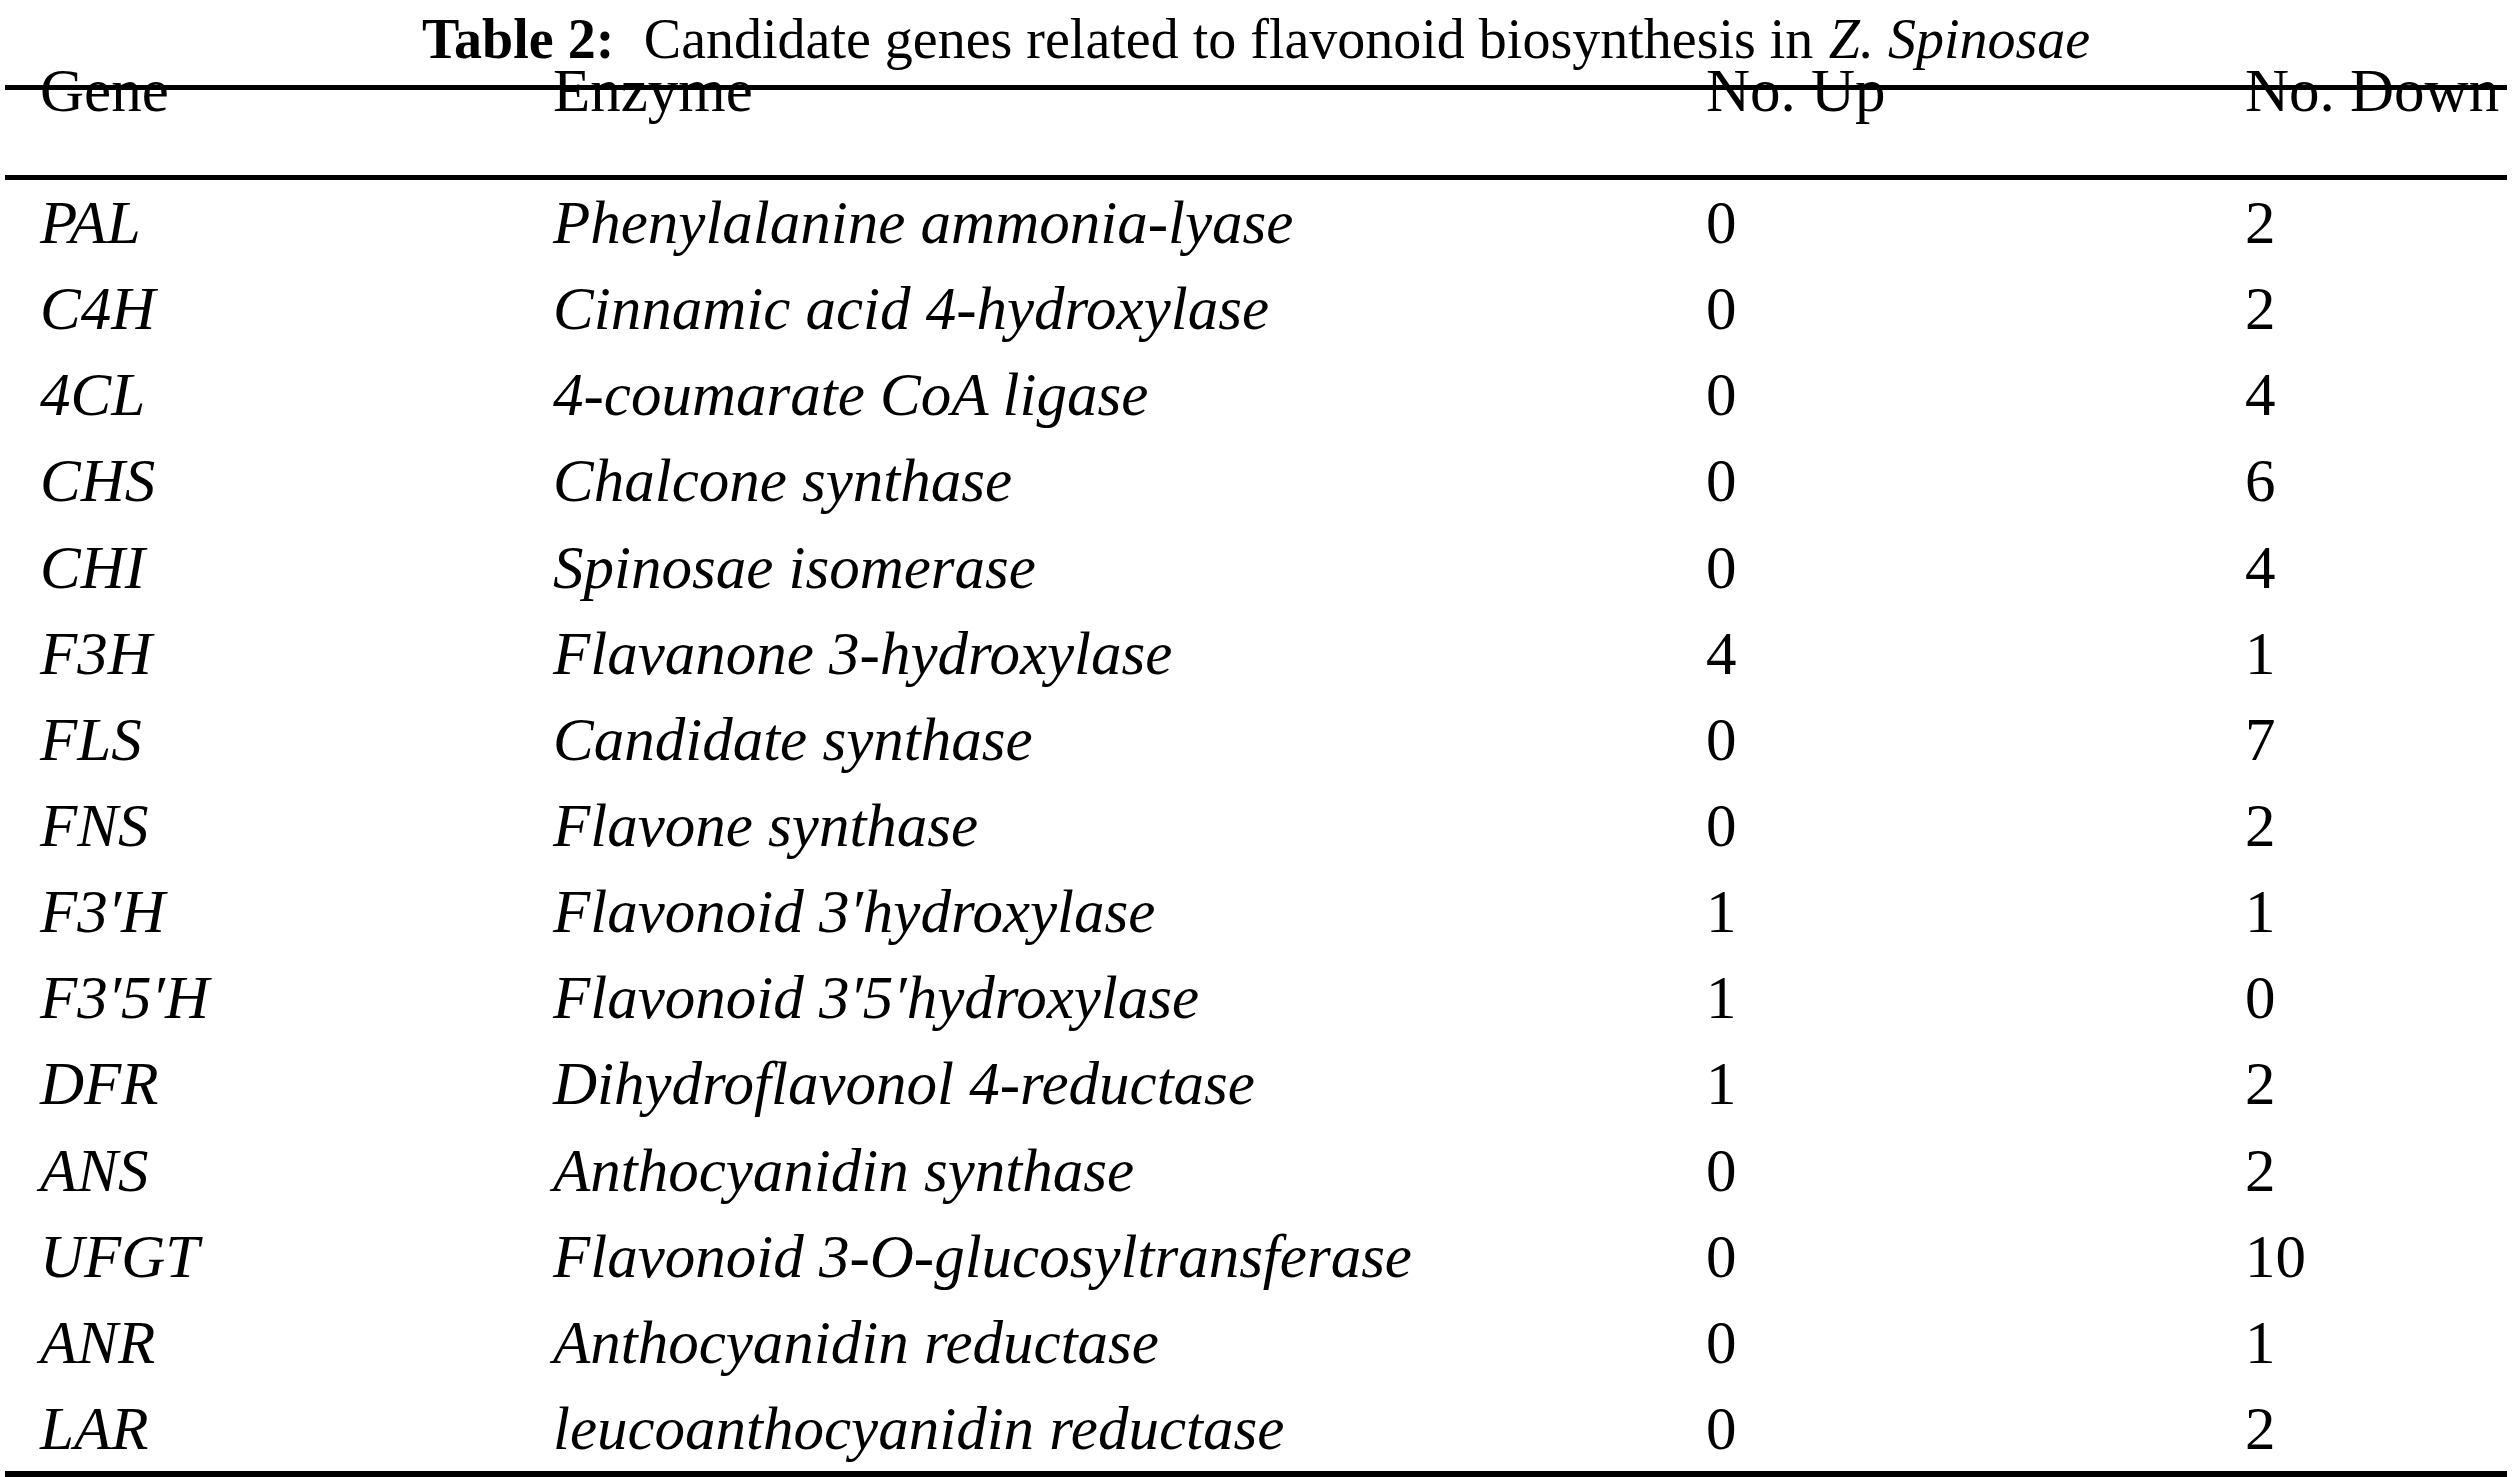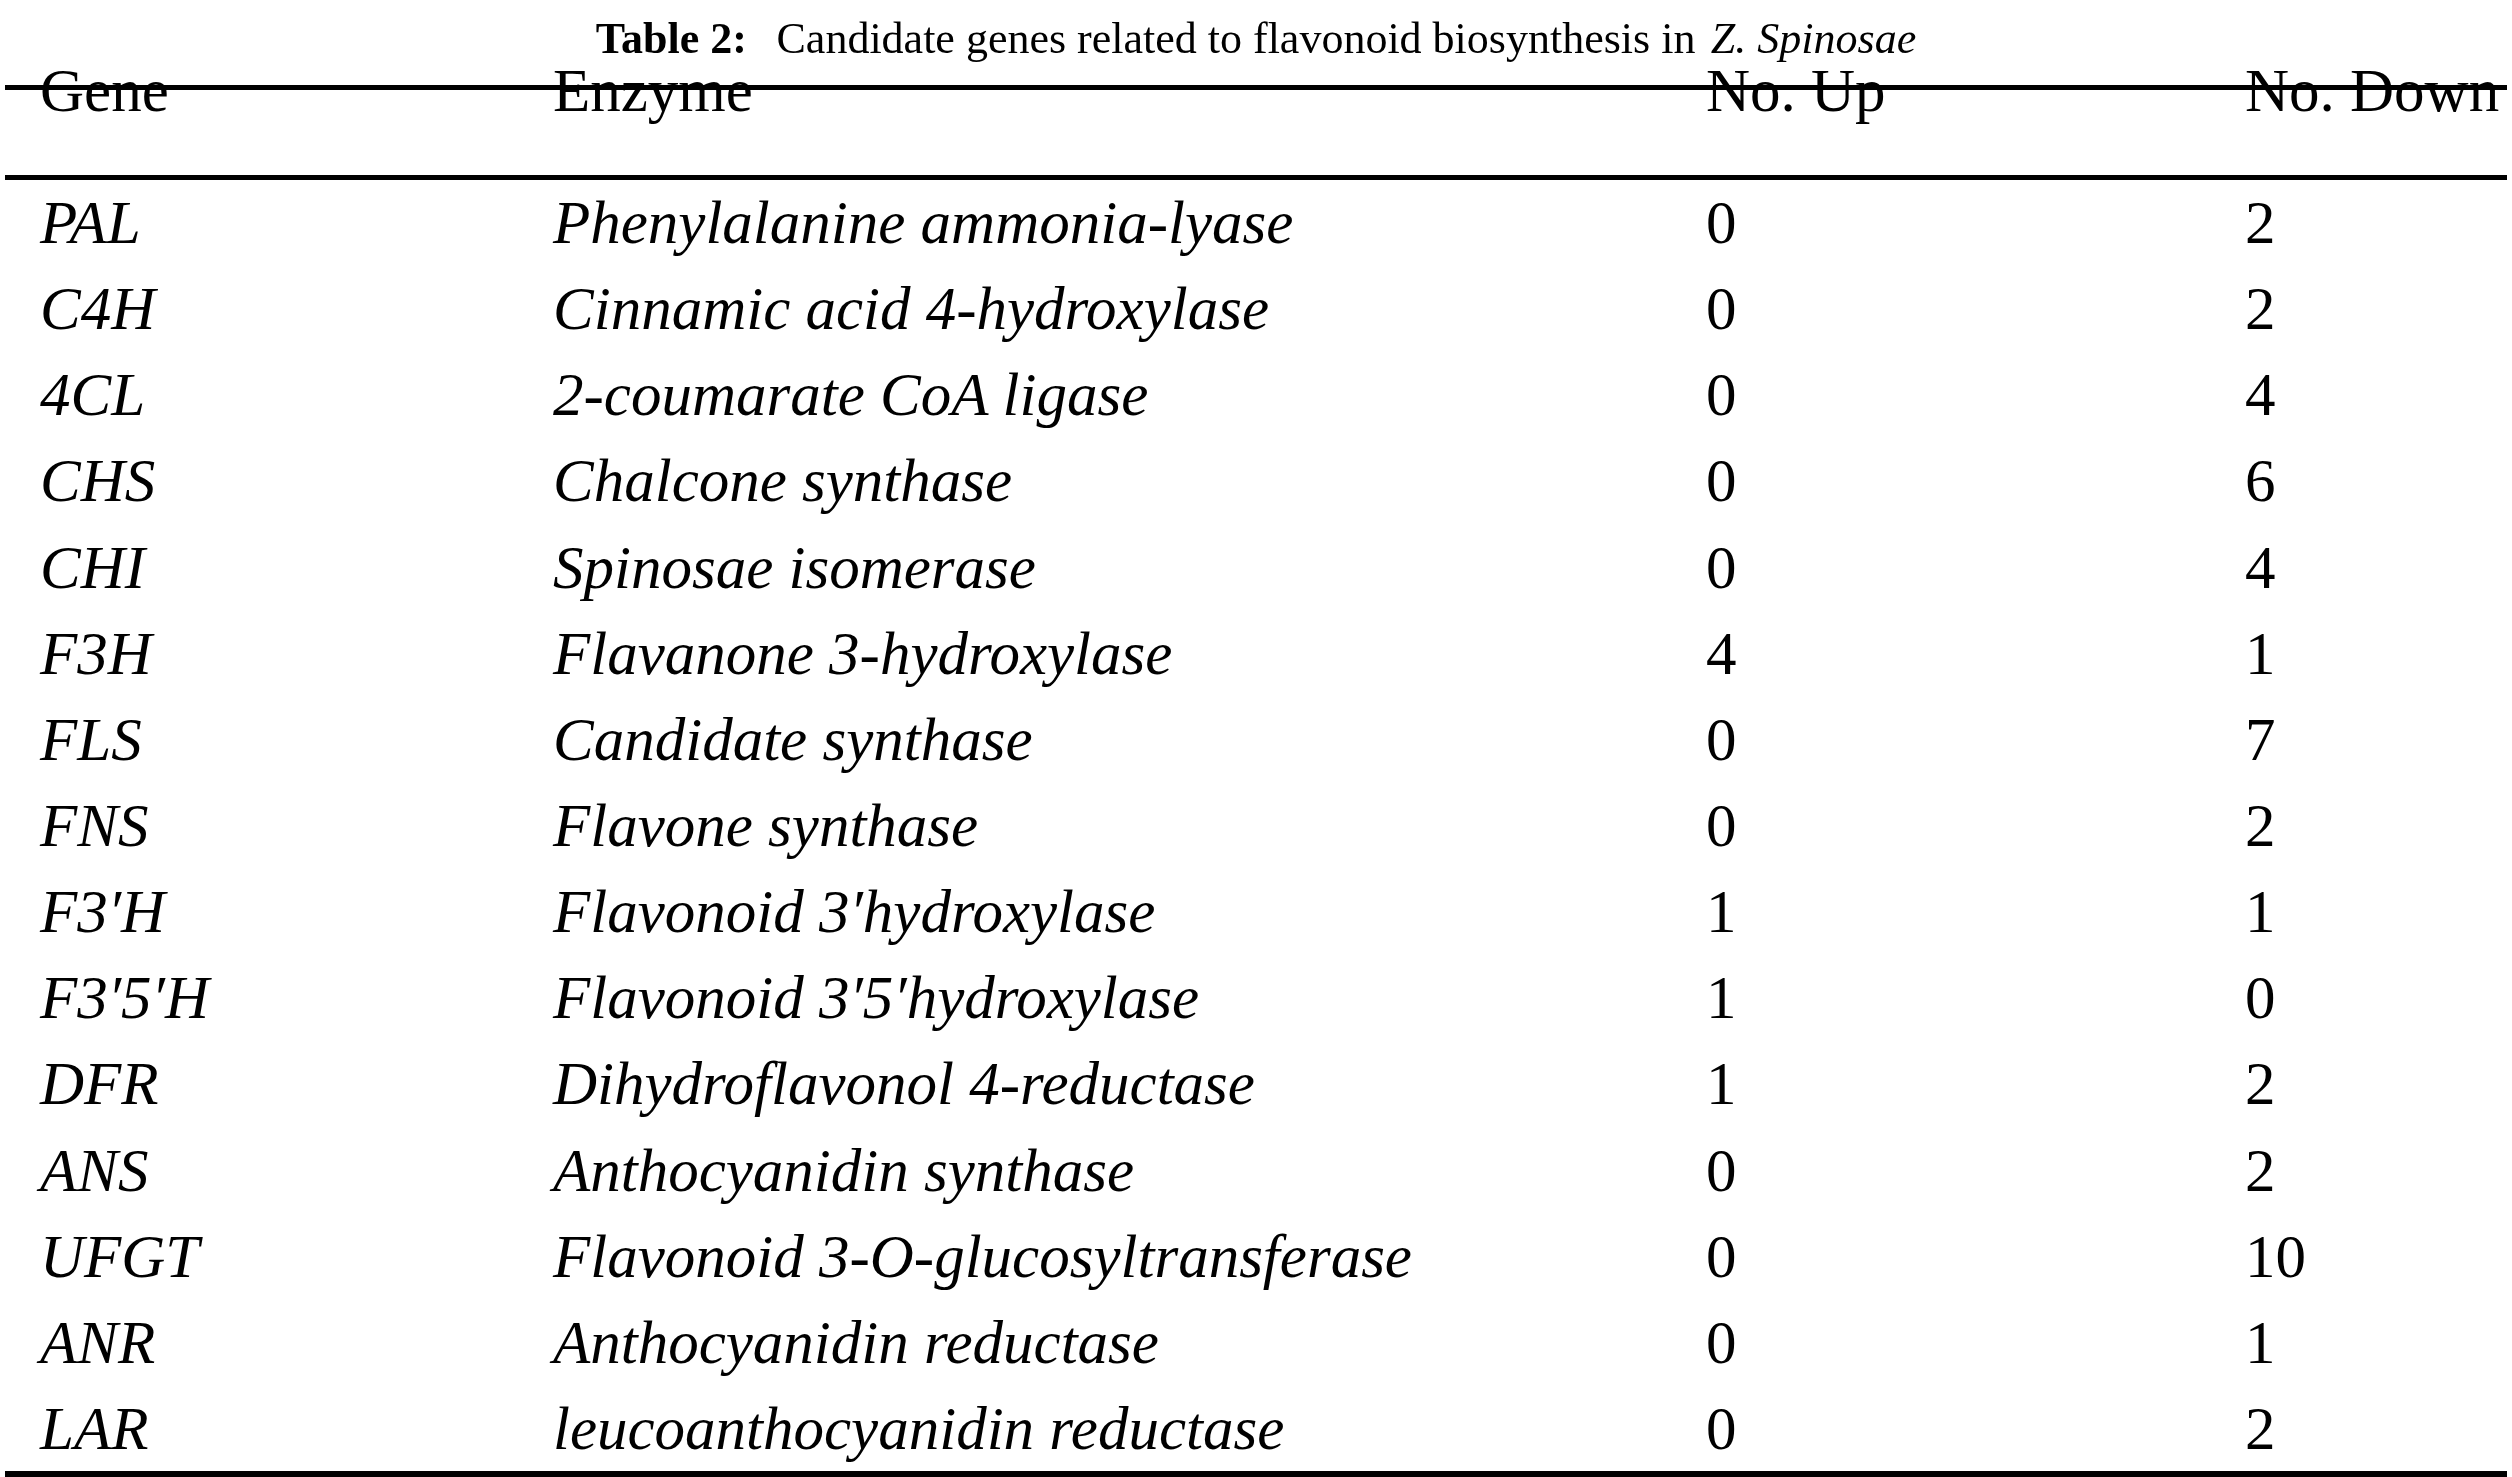--- a/index.html
+++ b/index.html
@@ -15,21 +15,21 @@
     color: #000000;
     font-family: "Liberation Serif", "DejaVu Serif", serif;
     overflow: hidden;
   }
   .caption {
     position: absolute;
     top: 0;
     left: 0;
     width: 2512px;
     text-align: center;
-    font-size: 44px;
+    font-size: 56px;
     line-height: 78px;
     white-space: nowrap;
   }
   .caption-label {
     font-weight: bold;
     margin-right: 29.5px;
   }
   .caption-text {
     margin-right: 15.4px;
   }
@@ -110,21 +110,21 @@
       <span class="cell col-down">2</span>
     </div>
     <div class="row">
       <span class="cell col-gene">C4H</span>
       <span class="cell col-enzyme">Cinnamic acid 4-hydroxylase</span>
       <span class="cell col-up">0</span>
       <span class="cell col-down">2</span>
     </div>
     <div class="row">
       <span class="cell col-gene">4CL</span>
-      <span class="cell col-enzyme">2-coumarate CoA ligase</span>
+      <span class="cell col-enzyme">4-coumarate CoA ligase</span>
       <span class="cell col-up">0</span>
       <span class="cell col-down">4</span>
     </div>
     <div class="row">
       <span class="cell col-gene">CHS</span>
       <span class="cell col-enzyme">Chalcone synthase</span>
       <span class="cell col-up">0</span>
       <span class="cell col-down">6</span>
     </div>
     <div class="row">

